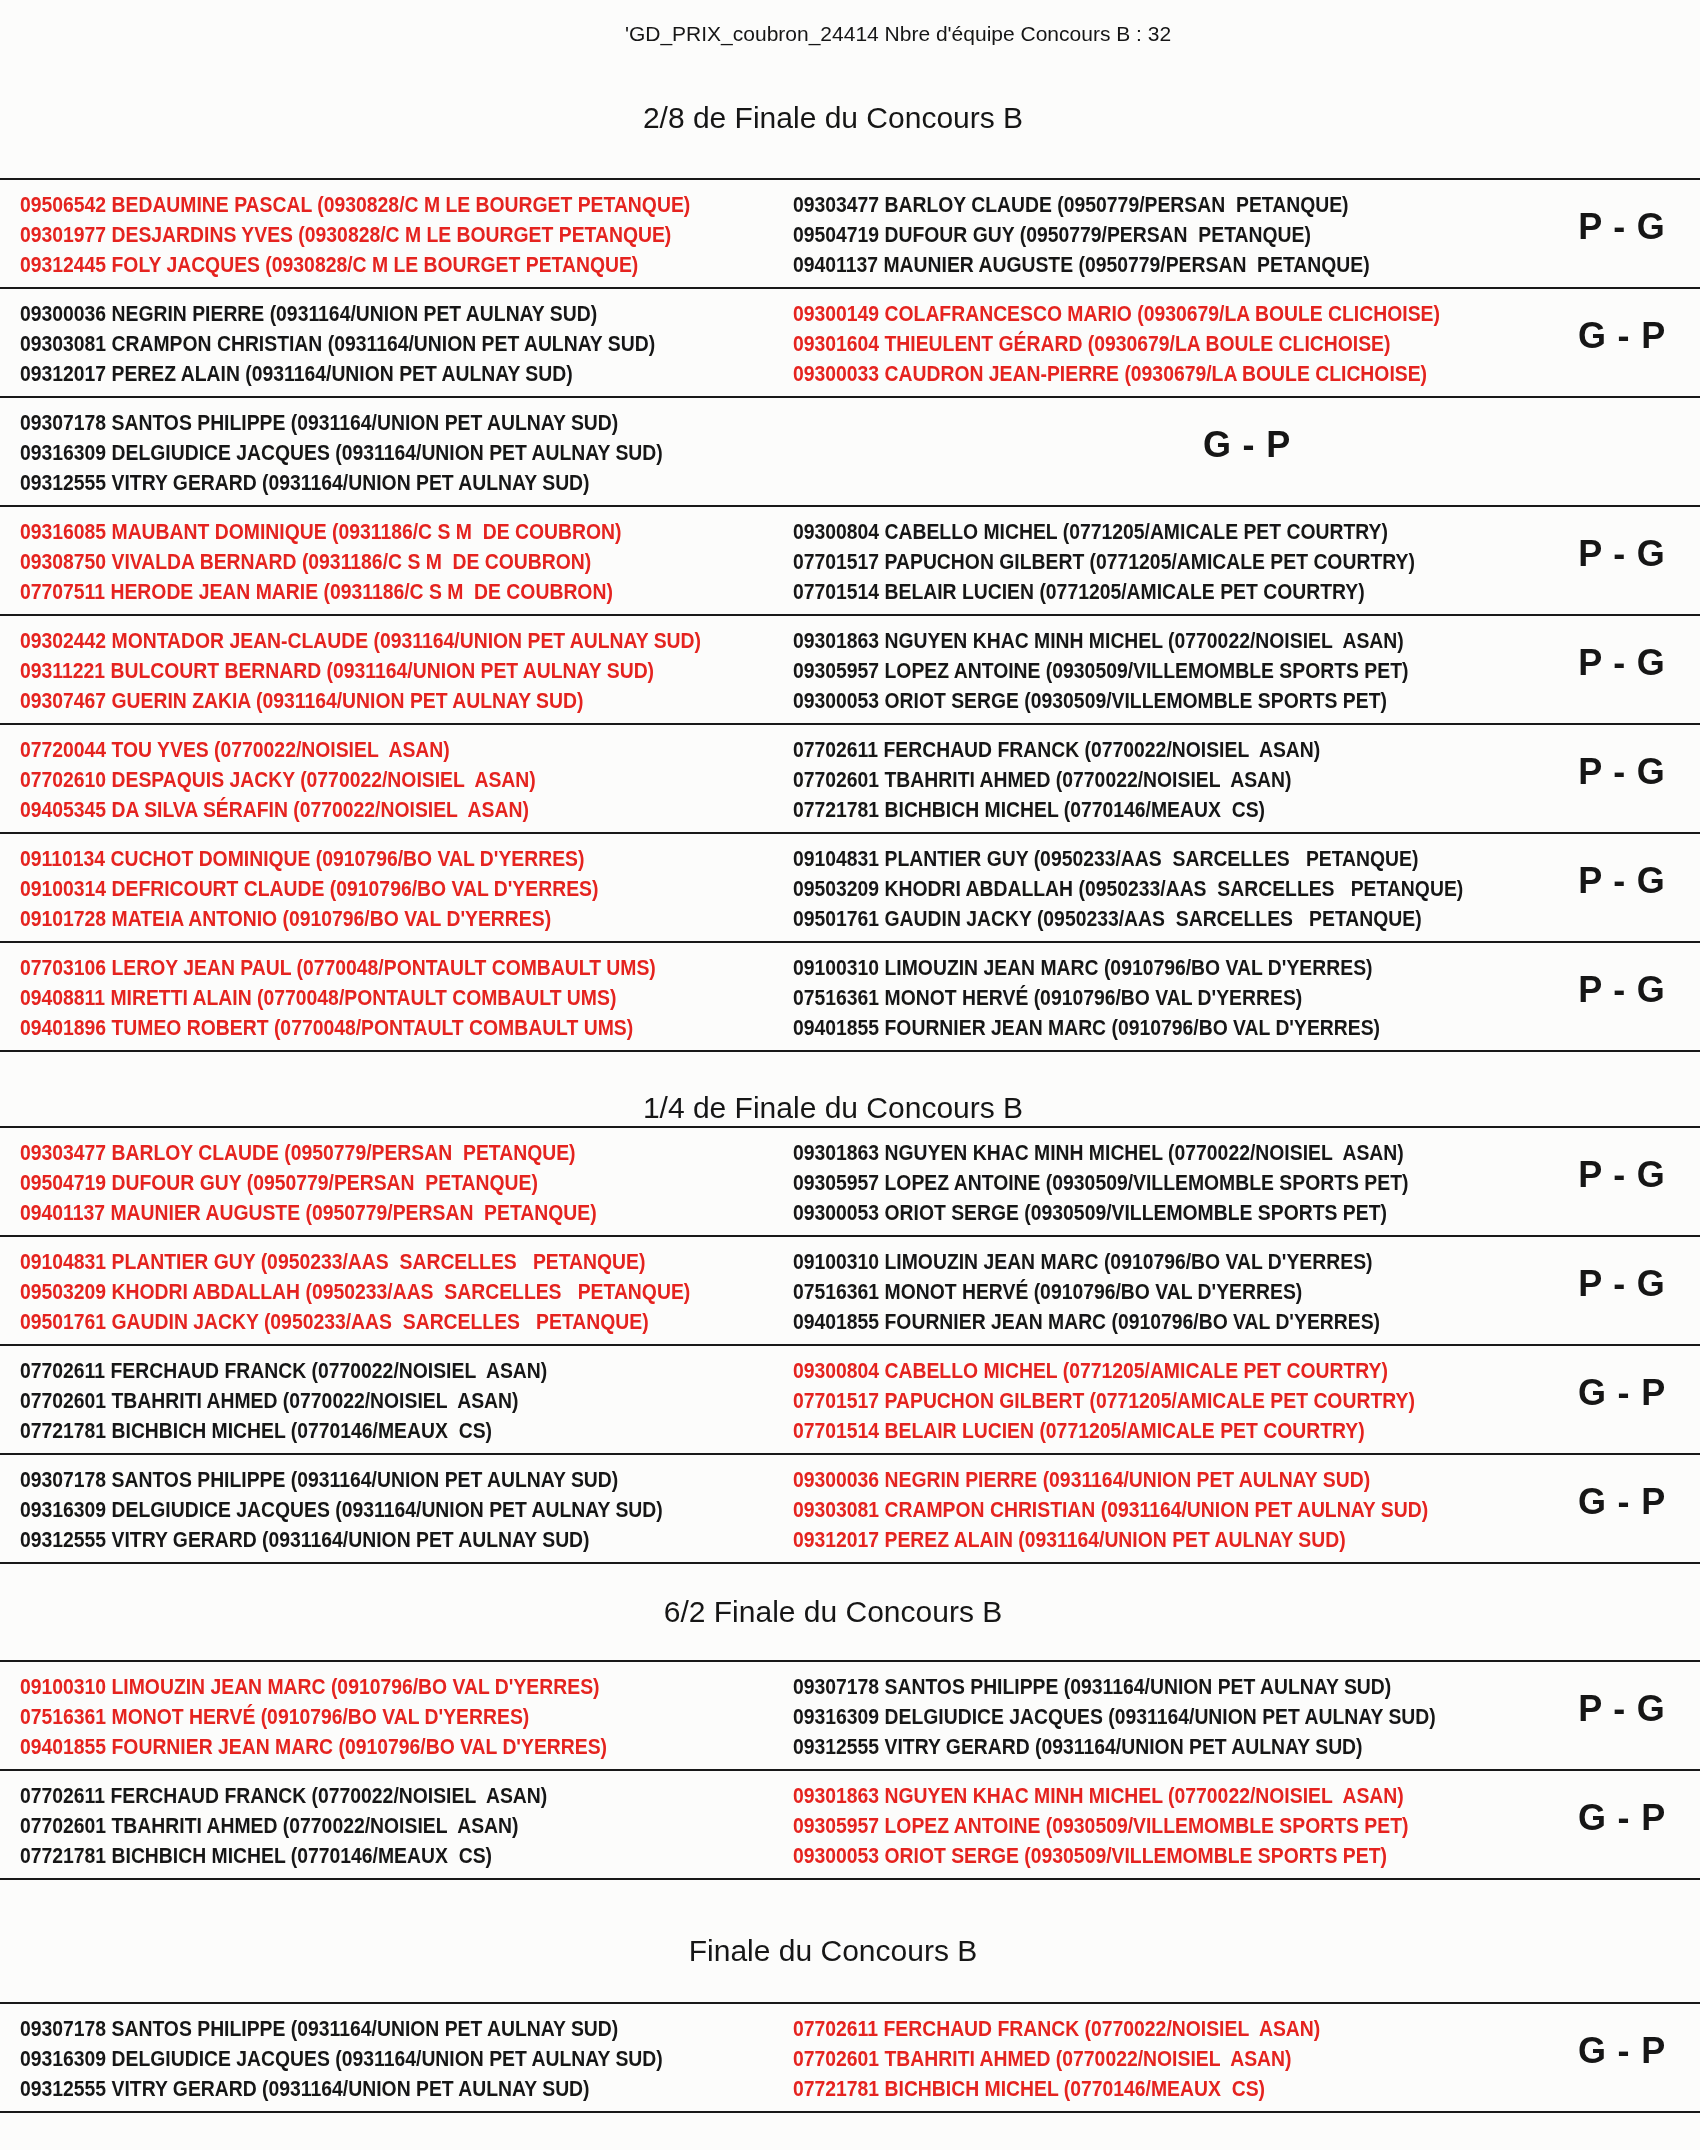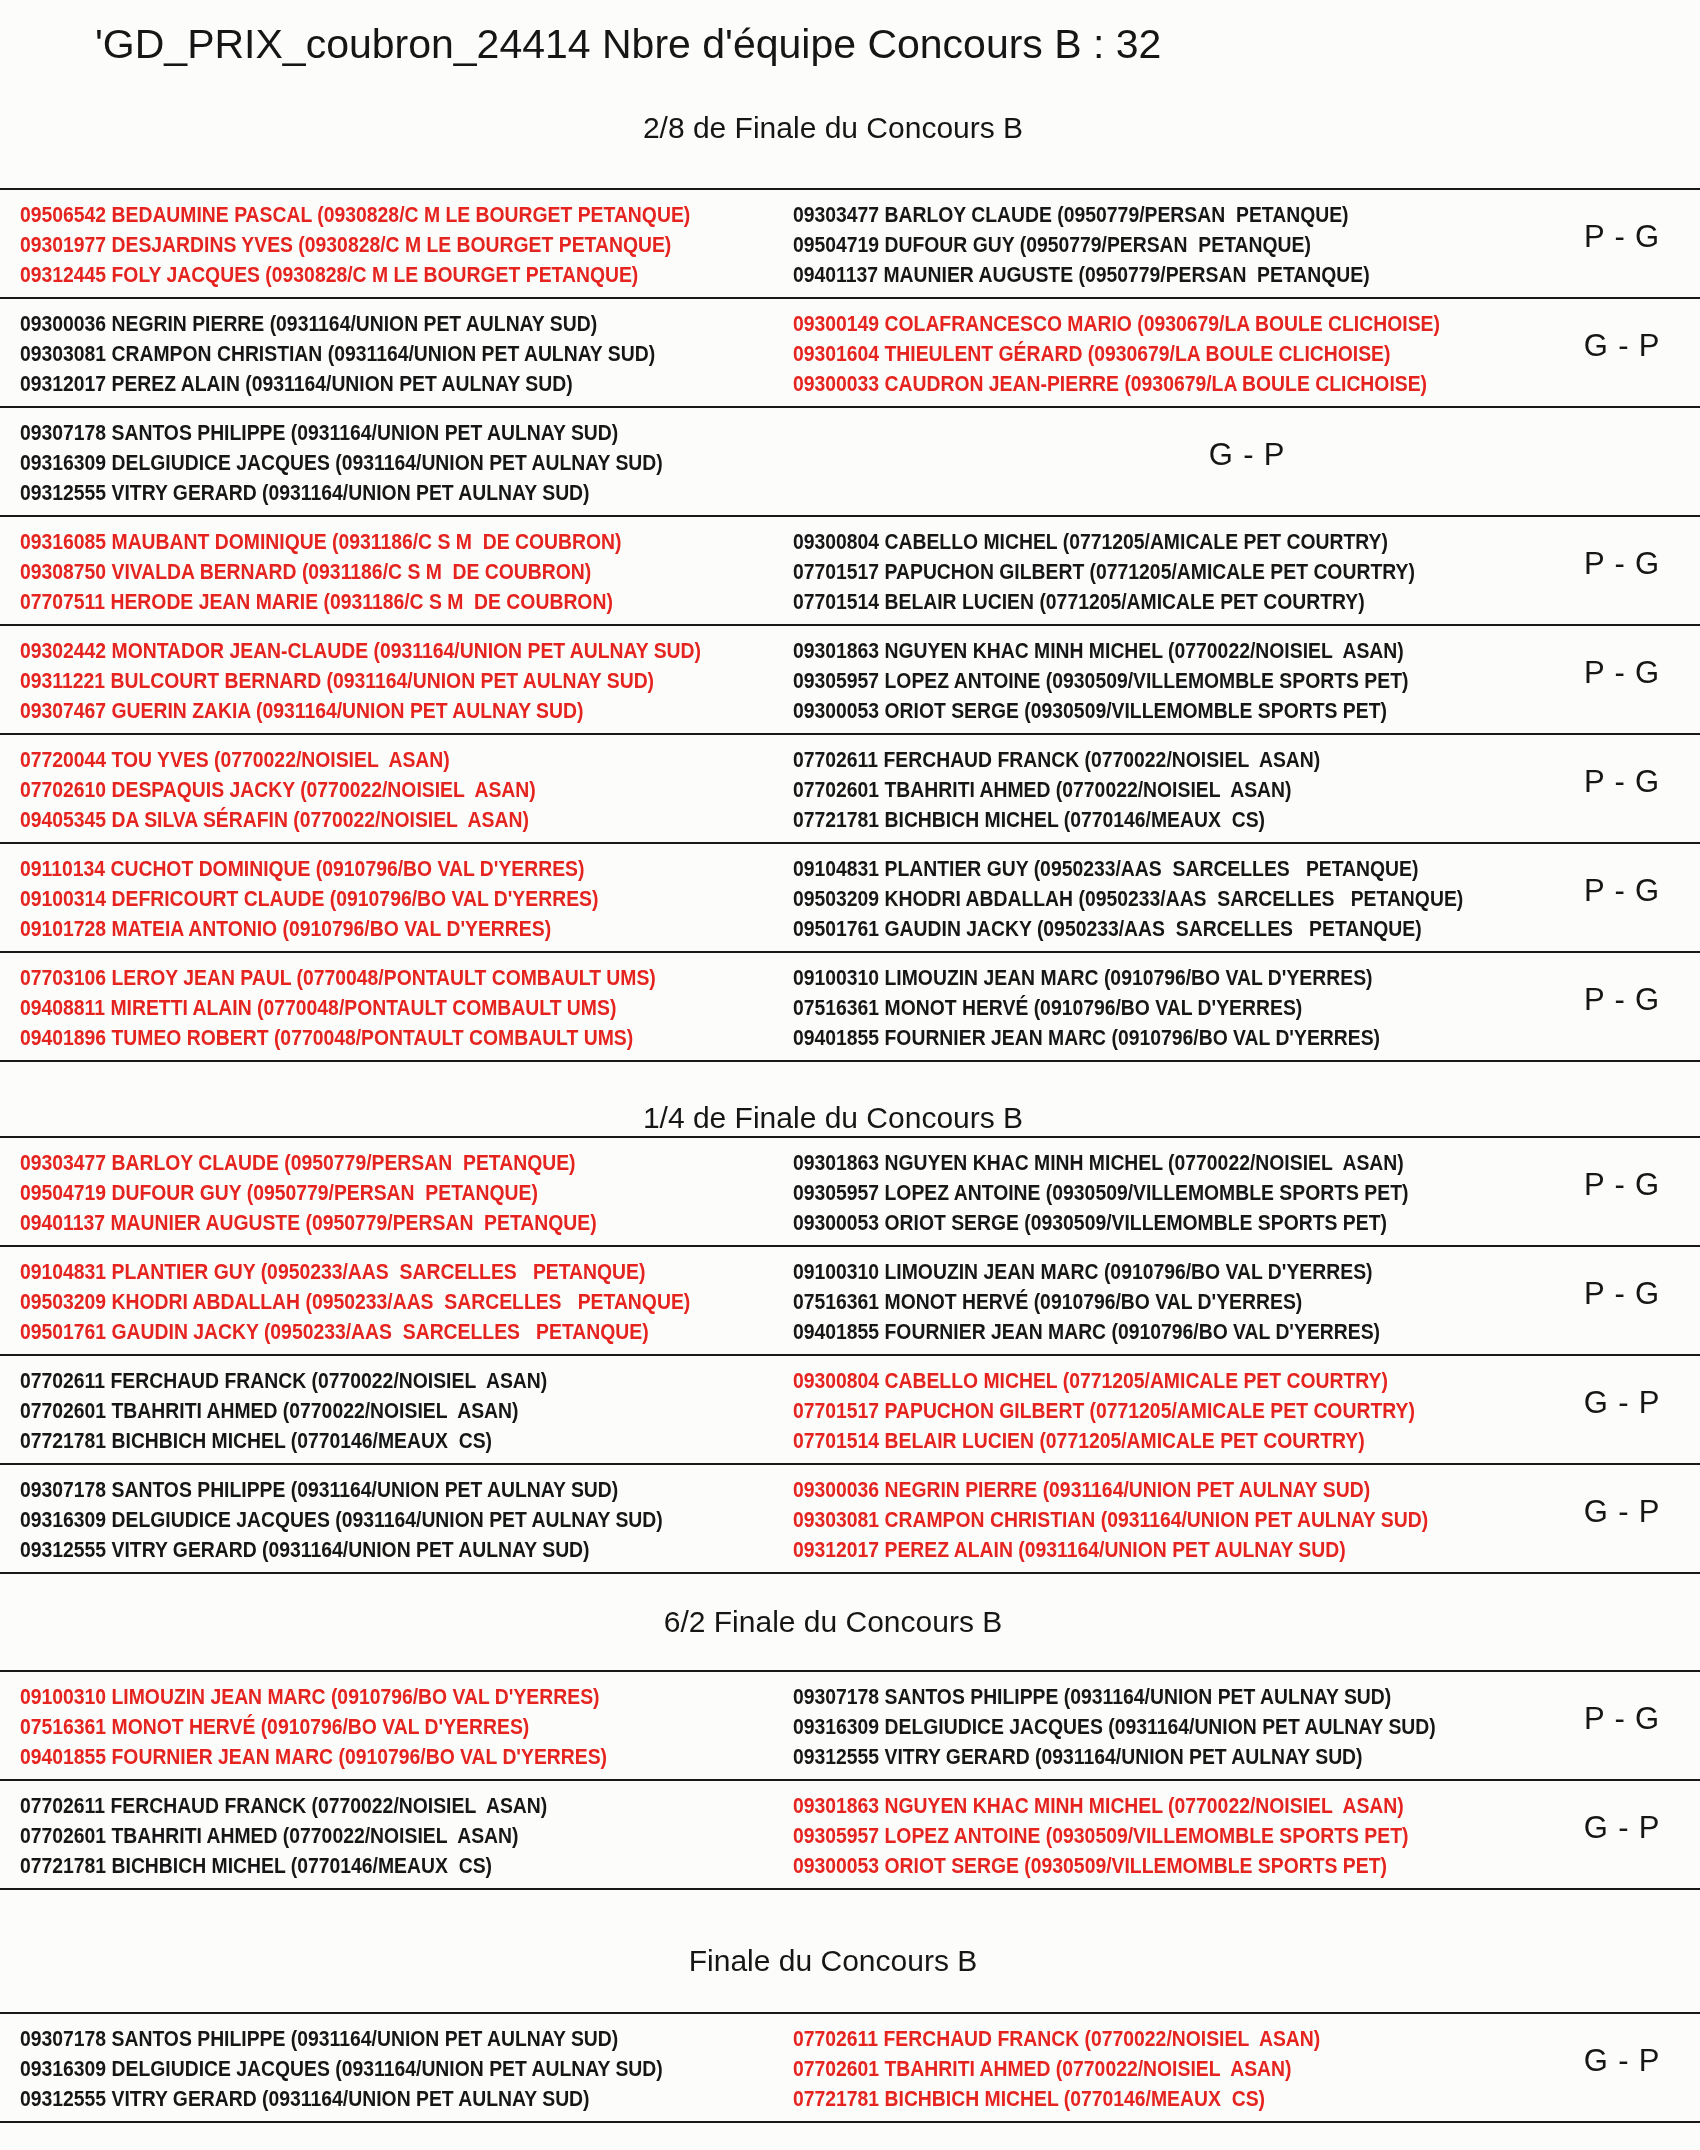--- a/index.html
+++ b/index.html
@@ -10,24 +10,24 @@
   }
   html,body{margin:0;padding:0;}
   body{
     width:1701px;height:2151px;
     background:var(--paper);
     font-family:"Liberation Sans", sans-serif;
     color:var(--ink);
     overflow:hidden;
   }
   .doc-title{
-    padding-top:26px;
+    padding-top:16px;
     margin-left:95px;            
-    text-align:left;
-    font-size:41px;line-height:36px;
+    text-align:center;
+    font-size:21px;line-height:36px;
     font-weight:400;
     letter-spacing:0px;
     white-space:pre;
   }
   .round-heading{
     margin:0 35px 0 0;
     text-align:center;
     font-size:30px;line-height:36px;
     font-weight:400;
     white-space:pre;
@@ -54,22 +54,22 @@
     transform:scaleX(0.88);
     transform-origin:0 50%;
     white-space:pre;
   }
   .player-line.red{color:var(--red);}
   .player-line.black{color:var(--ink);}
   .match-result{
     flex:1;
     display:flex;align-items:center;justify-content:center;
     padding-bottom:23px;
-    font-size:31px;
-    font-weight:400;
+    font-size:36px;
+    font-weight:700;
     letter-spacing:0.8px;
     color:var(--ink);
     white-space:pre;
   }
 </style>
 </head>
 <body>
 
 <div class="page">
   <div class="doc-title">'GD_PRIX_coubron_24414 Nbre d'équipe Concours B : 32</div>

